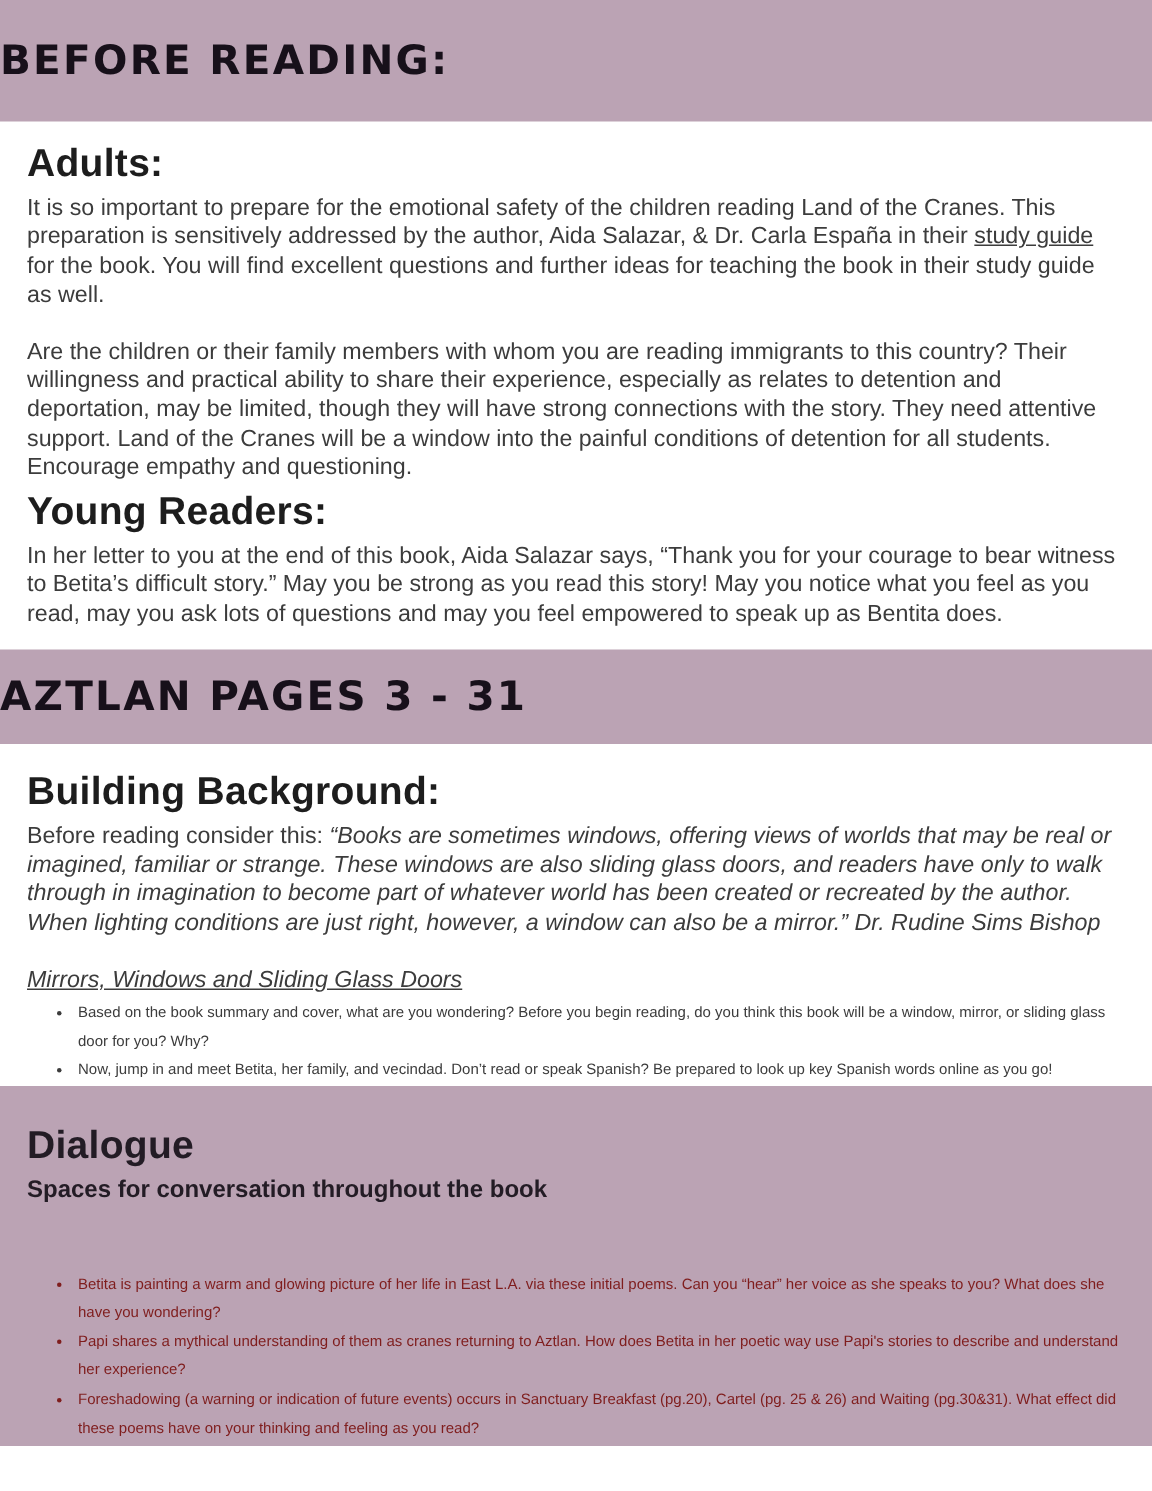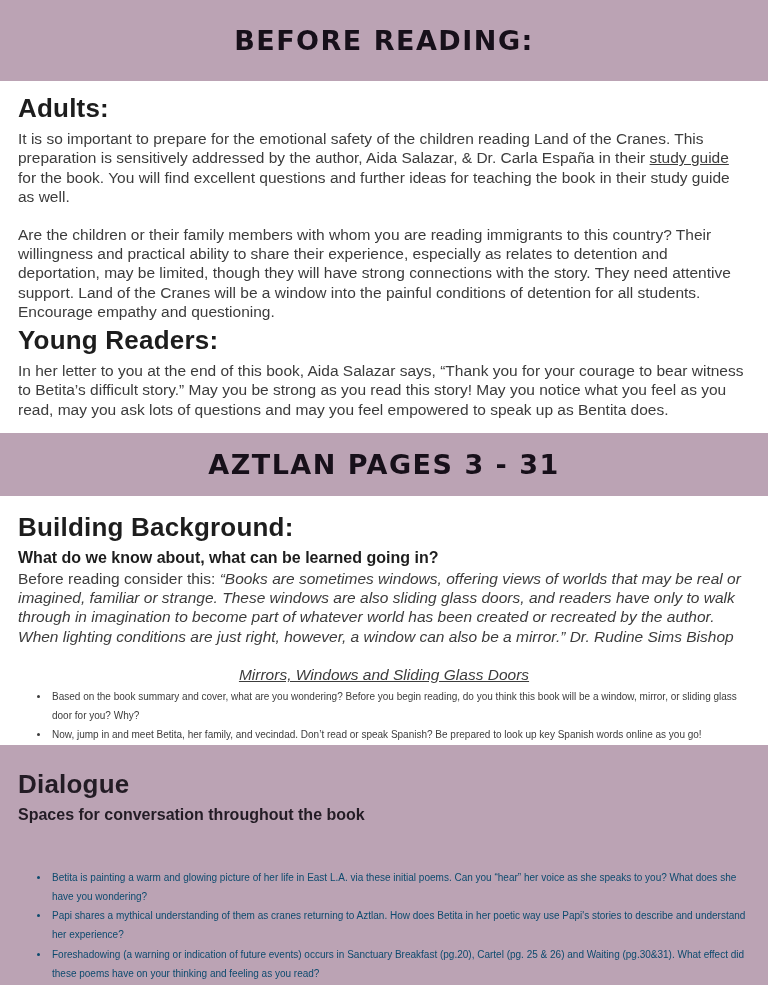--- a/index.html
+++ b/index.html
@@ -11,21 +11,21 @@
     background: #ffffff;
     overflow: hidden;
     font-family: "Liberation Sans", "DejaVu Sans", sans-serif;
     color: #3c3c3c;
     box-sizing: border-box;
   }
   .banner {
     background: #bba3b4;
     display: flex;
     align-items: center;
-    justify-content: center;
+    justify-content: flex-start;
   }
   .banner.top { height: 81px; }
   .banner.mid { height: 63px; }
   .banner-title {
     margin: 0;
     font-family: "DejaVu Sans", sans-serif;
     font-weight: bold;
     font-size: 27px;
     letter-spacing: 1.5px;
     color: #17101a;
@@ -56,41 +56,40 @@
   .quote-para { margin-bottom: 17px; }
   .quote-italic { font-style: italic; }
   a.doc-link {
     color: inherit;
     cursor: pointer;
   }
   .link-line {
     margin: 0 0 3px 0;
     font-size: 15.5px;
     line-height: 19.2px;
-    text-align: center;
   }
   .link-line a { font-style: italic; }
   ul.doc-bullets {
     margin: 0 0 0 0;
     padding: 0 0 0 32px;
     font-size: 10px;
     line-height: 19.2px;
     color: #3c3c3c;
   }
   ul.doc-bullets li { margin: 0; padding-left: 2px; }
   .dialogue-section {
     background: #bba3b4;
     height: 240px;
     box-sizing: border-box;
     padding: 24px 18px 0 18px;
     color: #352e36;
   }
   .dialogue-section h2.sec-heading { margin: 0 0 5px 0; color: #231c25; }
   .dialogue-section .bold-sub { color: #231c25; margin-bottom: 2px; }
-  .dialogue-section ul.doc-bullets { color: #0c4a6e; margin-top: 43px; }
+  .dialogue-section ul.doc-bullets { color: #7f1d1d; margin-top: 43px; }
 </style>
 </head>
 <body>
 
 <div class="page">
 
   <header class="banner top">
     <h1 class="banner-title">BEFORE READING:</h1>
   </header>
 
@@ -102,21 +101,20 @@
     <h2 class="sec-heading" style="margin-top:0;">Young Readers:</h2>
     <p class="body-text" style="margin-bottom:14px;">In her letter to you at the end of this book, Aida Salazar says, “Thank you for your courage to bear witness to Betita’s difficult story.” May you be strong as you read this story! May you notice what you feel as you read, may you ask lots of questions and may you feel empowered to speak up as Bentita does.</p>
   </section>
 
   <header class="banner mid">
     <h1 class="banner-title">AZTLAN PAGES 3 - 31</h1>
   </header>
 
   <section class="content">
     <h2 class="sec-heading" style="margin-top:16px;">Building Background:</h2>
-    <p class="bold-sub">What do we know about, what can be learned going in?</p>
     <p class="body-text quote-para"><span>Before reading consider this: </span><span class="quote-italic">“Books are sometimes windows, offering views of worlds that may be real or imagined, familiar or strange. These windows are also sliding glass doors, and readers have only to walk through in imagination to become part of whatever world has been created or recreated by the author. When lighting conditions are just right, however, a window can also be a mirror.” Dr. Rudine Sims Bishop</span></p>
     <p class="link-line"><a class="doc-link" href="#">Mirrors, Windows and Sliding Glass Doors</a></p>
     <ul class="doc-bullets">
       <li>Based on the book summary and cover, what are you wondering? Before you begin reading, do you think this book will be a window, mirror, or sliding glass door for you? Why?</li>
       <li>Now, jump in and meet Betita, her family, and vecindad. Don’t read or speak Spanish? Be prepared to look up key Spanish words online as you go!</li>
     </ul>
   </section>
 
   <section class="dialogue-section">
     <h2 class="sec-heading">Dialogue</h2>

